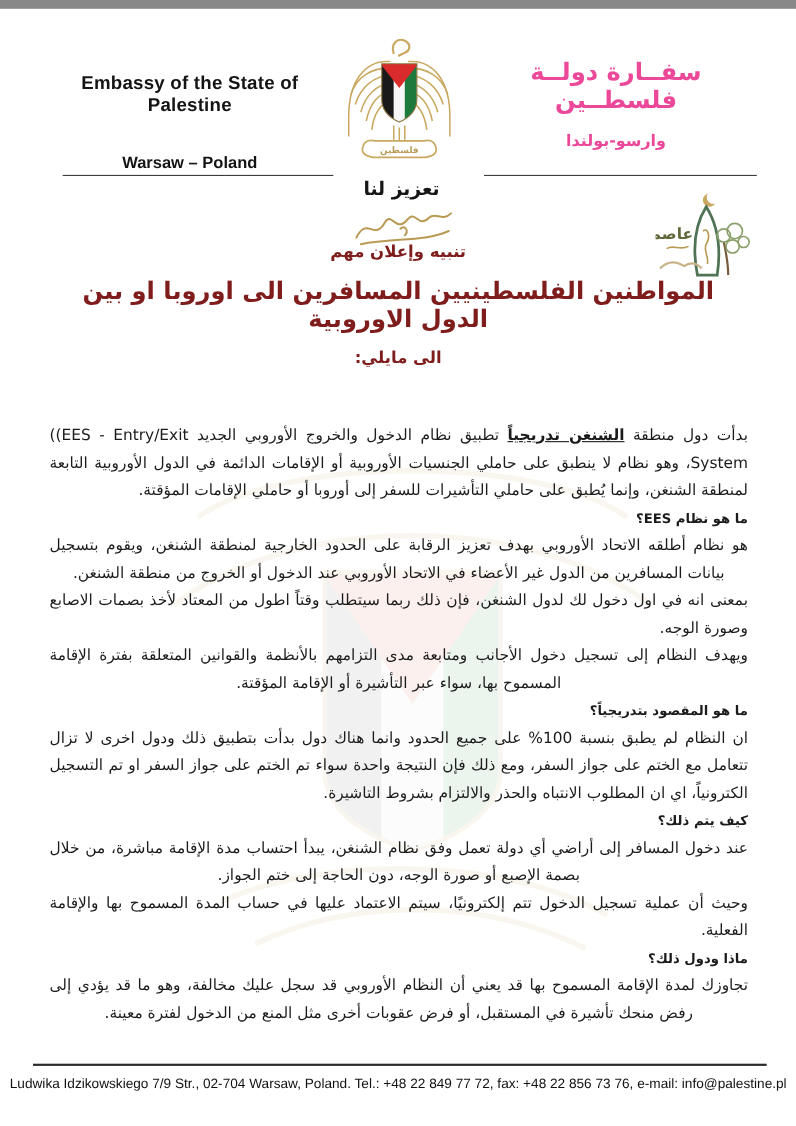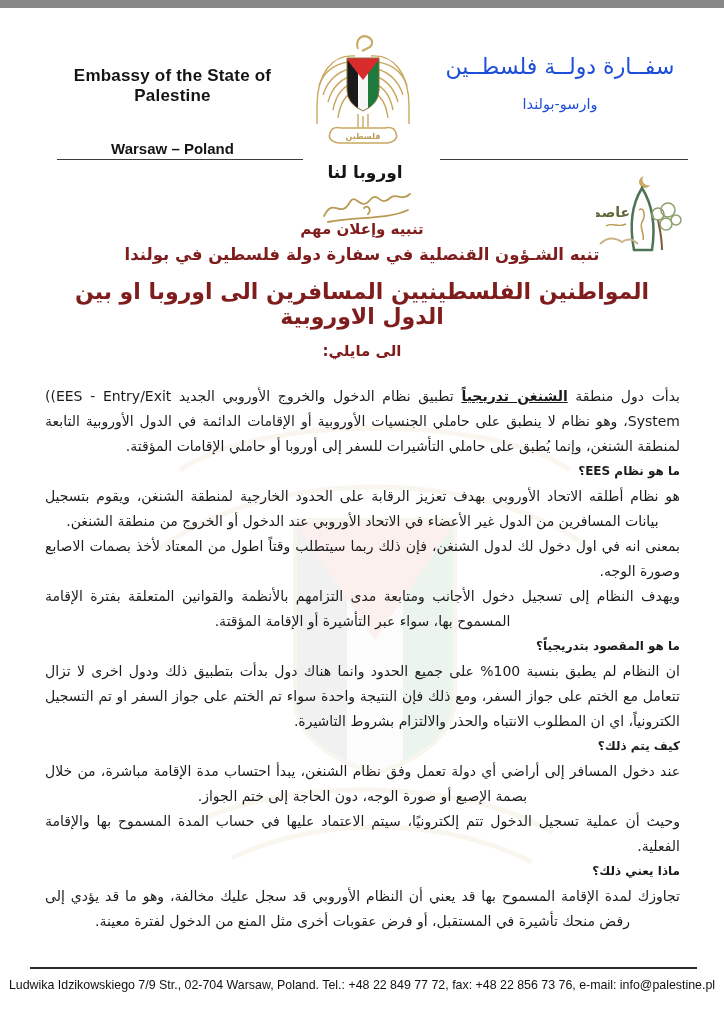--- a/index.html
+++ b/index.html
@@ -11,21 +11,21 @@
   }
   
   .hdr-left { position:absolute; left:40px; top:58px; width:265px; text-align:center;
     font-family:"Liberation Sans", sans-serif; font-weight:bold; color:#141414; }
   .hdr-left .en-title { font-size:17px; letter-spacing:.2px; }
   .hdr-left .en-city  { font-size:15px; margin-top:34px; }
   .rule { position:absolute; height:0; border-top:1.6px solid #3c3c3c; }
   .rule-left  { left:57px;  top:151px; width:246px; }
   .rule-right { left:440px; top:151px; width:248px; }
   .hdr-right { position:absolute; left:430px; top:46px; width:260px; text-align:center;
-    direction:rtl; font-weight:normal; color:#1d4ed8; }
+    direction:rtl; font-weight:bold; color:#ec4899; }
   .hdr-right .ar-title { font-size:22px; }
   .hdr-right .ar-city  { font-size:14.5px; margin-top:17px;text-align:center; }
   .emblem { position:absolute; left:308px; top:24px; width:110px; height:125px; }
   .motto { position:absolute; left:300px; top:154px; width:130px; text-align:center;
     direction:rtl; font-weight:bold; font-size:17px; color:#161616; }
   .signature { position:absolute; left:318px; top:180px; width:100px; height:40px; }
   .capital-logo { position:absolute; left:596px; top:164px; width:92px; height:95px; }
   
   .watermark { position:absolute; left:140px; top:392px; width:470px; height:490px;
     opacity:.09; pointer-events:none; }
@@ -107,21 +107,21 @@
   </svg>
 
   <div class="hdr-right">
     <div class="ar-title">سفــارة دولــة فلسطــين</div>
     <div class="ar-city">وارسو-بولندا</div>
   </div>
 
   <div class="rule rule-left"></div>
   <div class="rule rule-right"></div>
 
-  <div class="motto">اوروبا لنا</div>
+  <div class="motto">تعزيز لنا</div>
 
   <svg class="signature" viewBox="0 0 100 40" aria-hidden="true">
     <g fill="none" stroke="#b99a54" stroke-width="1.8" stroke-linecap="round">
       <path d="M6 28 C16 8 22 32 32 14 C38 4 42 24 52 12 C60 2 62 20 72 10 C78 4 84 14 92 6"></path>
       <path d="M10 34 C40 28 68 32 90 22"></path>
       <path d="M46 20 C50 16 54 22 50 26"></path>
     </g>
   </svg>
 
   <svg class="capital-logo" viewBox="0 0 92 95" aria-hidden="true">
@@ -136,40 +136,39 @@
       <circle cx="80" cy="48" r="5"></circle>
         <circle cx="70" cy="52" r="6"></circle>
     </g>
     <path d="M4 72 Q14 62 26 70 Q34 64 42 72" fill="none" stroke="#c9b38a" stroke-width="2"></path>
     <text x="34" y="45" text-anchor="end" font-size="14" font-weight="bold" fill="#5f6638">عاصمة</text>
     <path d="M10 54 C16 50 22 56 30 52" fill="none" stroke="#b99a54" stroke-width="1.4"></path>
   </svg>
 
   <div class="announce">
     <div class="a1">تنبيه وإعلان مهم</div>
-    <div class="a2">تنبه الشـؤون القنصلية في سفارة دولة فلسطين في بولندا</div>
     <div class="a3">المواطنين الفلسطينيين المسافرين الى اوروبا او بين الدول الاوروبية</div>
     <div class="a4">الى مايلي:</div>
   </div>
 
   <div class="doc-body">
     <p><span>بدأت دول منطقة </span><span class="emph">الشنغن تدريجياً</span><span> تطبيق نظام الدخول والخروج الأوروبي الجديد </span><span dir="ltr">((EES - Entry/Exit System</span><span>، وهو نظام لا ينطبق على حاملي الجنسيات الأوروبية أو الإقامات الدائمة في الدول الأوروبية التابعة لمنطقة الشنغن، وإنما يُطبق على حاملي التأشيرات للسفر إلى أوروبا أو حاملي الإقامات المؤقتة.</span></p>
 
     <h3>ما هو نظام EES؟</h3>
     <p class="center-last">هو نظام أطلقه الاتحاد الأوروبي بهدف تعزيز الرقابة على الحدود الخارجية لمنطقة الشنغن، ويقوم بتسجيل بيانات المسافرين من الدول غير الأعضاء في الاتحاد الأوروبي عند الدخول أو الخروج من منطقة الشنغن.</p>
     <p>بمعنى انه في اول دخول لك لدول الشنغن، فإن ذلك ربما سيتطلب وقتاً اطول من المعتاد لأخذ بصمات الاصابع وصورة الوجه.</p>
     <p class="center-last">ويهدف النظام إلى تسجيل دخول الأجانب ومتابعة مدى التزامهم بالأنظمة والقوانين المتعلقة بفترة الإقامة المسموح بها، سواء عبر التأشيرة أو الإقامة المؤقتة.</p>
 
     <h3>ما هو المقصود بتدريجياً؟</h3>
     <p>ان النظام لم يطبق بنسبة 100% على جميع الحدود وانما هناك دول بدأت بتطبيق ذلك ودول اخرى لا تزال تتعامل مع الختم على جواز السفر، ومع ذلك فإن النتيجة واحدة سواء تم الختم على جواز السفر او تم التسجيل الكترونياً، اي ان المطلوب الانتباه والحذر والالتزام بشروط التاشيرة.</p>
 
     <h3>كيف يتم ذلك؟</h3>
     <p class="center-last">عند دخول المسافر إلى أراضي أي دولة تعمل وفق نظام الشنغن، يبدأ احتساب مدة الإقامة مباشرة، من خلال بصمة الإصبع أو صورة الوجه، دون الحاجة إلى ختم الجواز.</p>
     <p>وحيث أن عملية تسجيل الدخول تتم إلكترونيًا، سيتم الاعتماد عليها في حساب المدة المسموح بها والإقامة الفعلية.</p>
 
-    <h3>ماذا يعني ذلك؟</h3>
+    <h3>ماذا ودول ذلك؟</h3>
     <p class="center-last">تجاوزك لمدة الإقامة المسموح بها قد يعني أن النظام الأوروبي قد سجل عليك مخالفة، وهو ما قد يؤدي إلى رفض منحك تأشيرة في المستقبل، أو فرض عقوبات أخرى مثل المنع من الدخول لفترة معينة.</p>
   </div>
 
   <div class="footer-rule"></div>
   <div class="footer-text">Ludwika Idzikowskiego 7/9 Str., 02-704 Warsaw, Poland. Tel.: +48 22 849 77 72, fax: +48 22 856 73 76, e-mail: info@palestine.pl</div>
 
 </div>
 
 </body></html>

